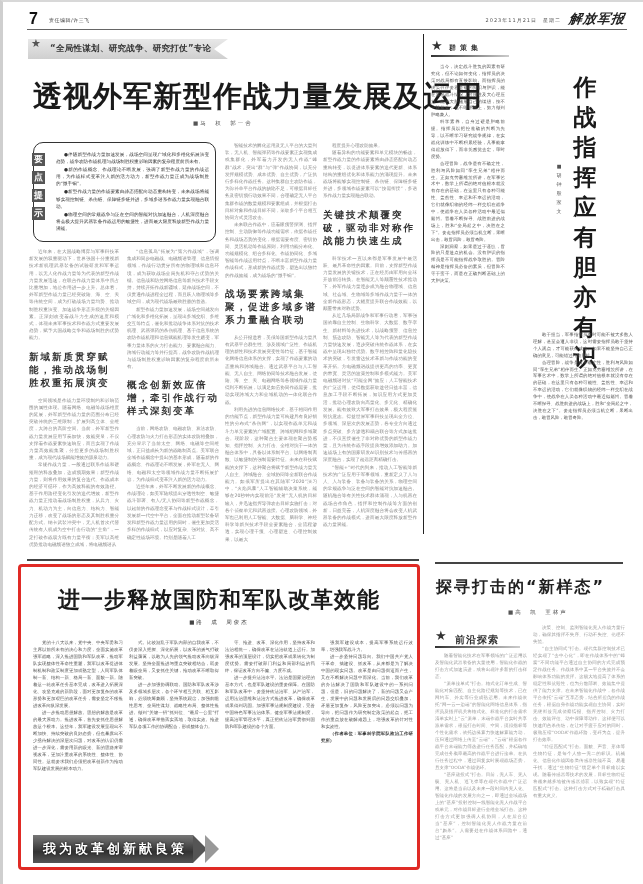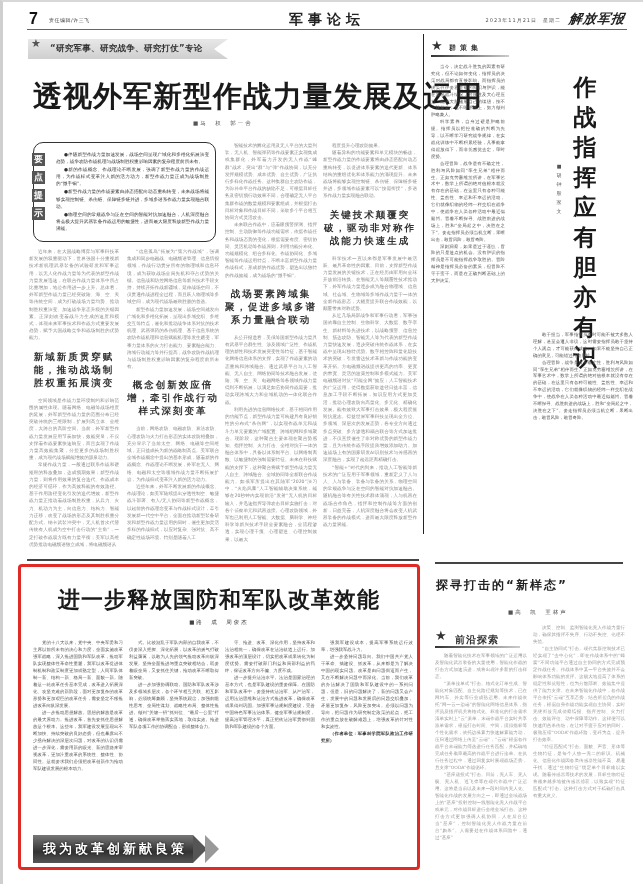--- a/index.html
+++ b/index.html
@@ -23,21 +23,21 @@
 
 .keybox{position:absolute;left:30px;top:140px;width:183px;height:100px;border:1px solid #333;border-radius:10px;background:#fff}
 .keytag{position:absolute;left:-2px;top:10px;width:13px;display:flex;flex-direction:column;gap:5px}
 .keytag span{display:block;background:#555;color:#fff;font-size:9px;line-height:13px;text-align:center;font-weight:bold}
 .keytext{position:absolute;left:22px;top:8px;right:6px;font-size:4.6px;line-height:7.1px;color:#333;text-align:justify}
 .keytext p{text-indent:8px;margin-bottom:1px}
 
 .col{position:absolute;font-size:4.6px;line-height:7.2px;color:#888;text-align:justify;overflow:hidden;font-family:"DejaVu Sans",sans-serif}
 .col p{text-indent:9px}
 .subhead{font-weight:bold;color:#333;font-size:9.5px;line-height:13px;letter-spacing:2px;margin:8px 0 8px;text-indent:0!important}
-.subhead.right{text-align:center}
+.subhead.right{text-align:left}
 
 .vrule{position:absolute;left:347px;top:32px;width:1px;height:500px;background:#222}
 .qunce-header{position:absolute;left:352px;top:36px;width:78px;height:20px}
 .star{position:absolute;left:0;top:0;font-size:13px;color:#333}
 .qunce-title{position:absolute;left:18px;top:5px;font-size:7px;font-weight:bold;letter-spacing:4px;color:#333}
 .qunce-line{position:absolute;left:0;top:17px;width:78px;height:2px;background:linear-gradient(90deg,#333,#ccc)}
 .rcol{position:absolute;font-family:"DejaVu Serif",serif;font-size:4.4px;line-height:6.9px;color:#555;text-align:justify;overflow:hidden}
 .rcol p{text-indent:9px}
 .vtitle{position:absolute;left:566px;top:70px;width:32px;font-family:"DejaVu Sans",sans-serif;font-weight:bold;font-size:23px;line-height:30px;color:#1a1a1a;text-align:center}
 .vbyline{position:absolute;left:553px;top:157px;width:8px;font-size:5px;line-height:9px;color:#555;text-align:center}
@@ -51,43 +51,42 @@
 .rb-col{position:absolute;font-family:"DejaVu Serif",serif;font-size:4.4px;line-height:7px;color:#555;text-align:justify;overflow:hidden}
 .rb-col p{text-indent:9px}
 .reform-banner{position:absolute;left:12px;top:268px;width:185px;height:28px}
 .rb-bar{position:absolute;left:0;top:0;width:160px;height:28px;background:linear-gradient(#777,#333 60%,#555);clip-path:polygon(0 0,100% 0,100% 100%,0 100%)}
 .rb-text{position:absolute;left:10px;top:5px;font-size:13px;font-weight:bold;color:#fff;letter-spacing:3px;text-shadow:0 0 2px #000}
 .rb-chev{position:absolute;top:0;width:0;height:0;border-top:14px solid transparent;border-bottom:14px solid transparent}
 .rb-chev.a{left:160px;border-left:14px solid #555}
 .rb-chev.b{left:172px;border-left:14px solid #999}
 .author-unit{font-weight:bold;color:#333;text-indent:9px}
 
-.tanxun-title{position:absolute;left:433px;top:575px;width:200px;font-family:"DejaVu Sans",sans-serif;font-weight:bold;font-size:12px;letter-spacing:2px;color:#222}
+.tanxun-title{position:absolute;left:433px;top:575px;width:200px;font-family:"DejaVu Sans",sans-serif;font-weight:bold;font-size:16px;letter-spacing:2px;color:#222}
 .qianyan-header{position:absolute;left:432px;top:626px;width:85px;height:20px}
 .qianyan-title{position:absolute;left:20px;top:5px;font-size:10px;font-weight:bold;letter-spacing:1px;color:#333}
 .qianyan-line{position:absolute;left:0;top:18px;width:85px;height:2px;background:linear-gradient(90deg,#333,#ccc)}
 .gcol{position:absolute;font-size:4.5px;line-height:7px;color:#999;text-align:justify;overflow:hidden}
 .gcol p{text-indent:9px}
 </style>
 </head>
 <body>
 
 <div class="page">
 
   <div class="masthead">
     <span class="pagenum">7</span>
     <span class="editor">责任编辑/许三飞</span>
-    <div class="section-title">军事论坛</div>
     <span class="date">2023年11月21日　星期二</span>
     <span class="logo">解放军报</span>
   </div>
 
   <div class="special-banner">
     <span class="banner-icon">★</span>
-    <span class="banner-text">“研究军事、研究战争、研究打仗”专论</span>
+    <span class="banner-text">“全局性谋划、研究战争、研究打仗”专论</span>
   </div>
 
   <div class="main-title">透视外军新型作战力量发展及运用</div>
   <div class="byline" style="left:190px;top:118px">■马　权　郭一舍</div>
 
   <div class="keybox">
     <div class="keytag">
       <span>要</span>
       <span>点</span>
       <span>提</span>

